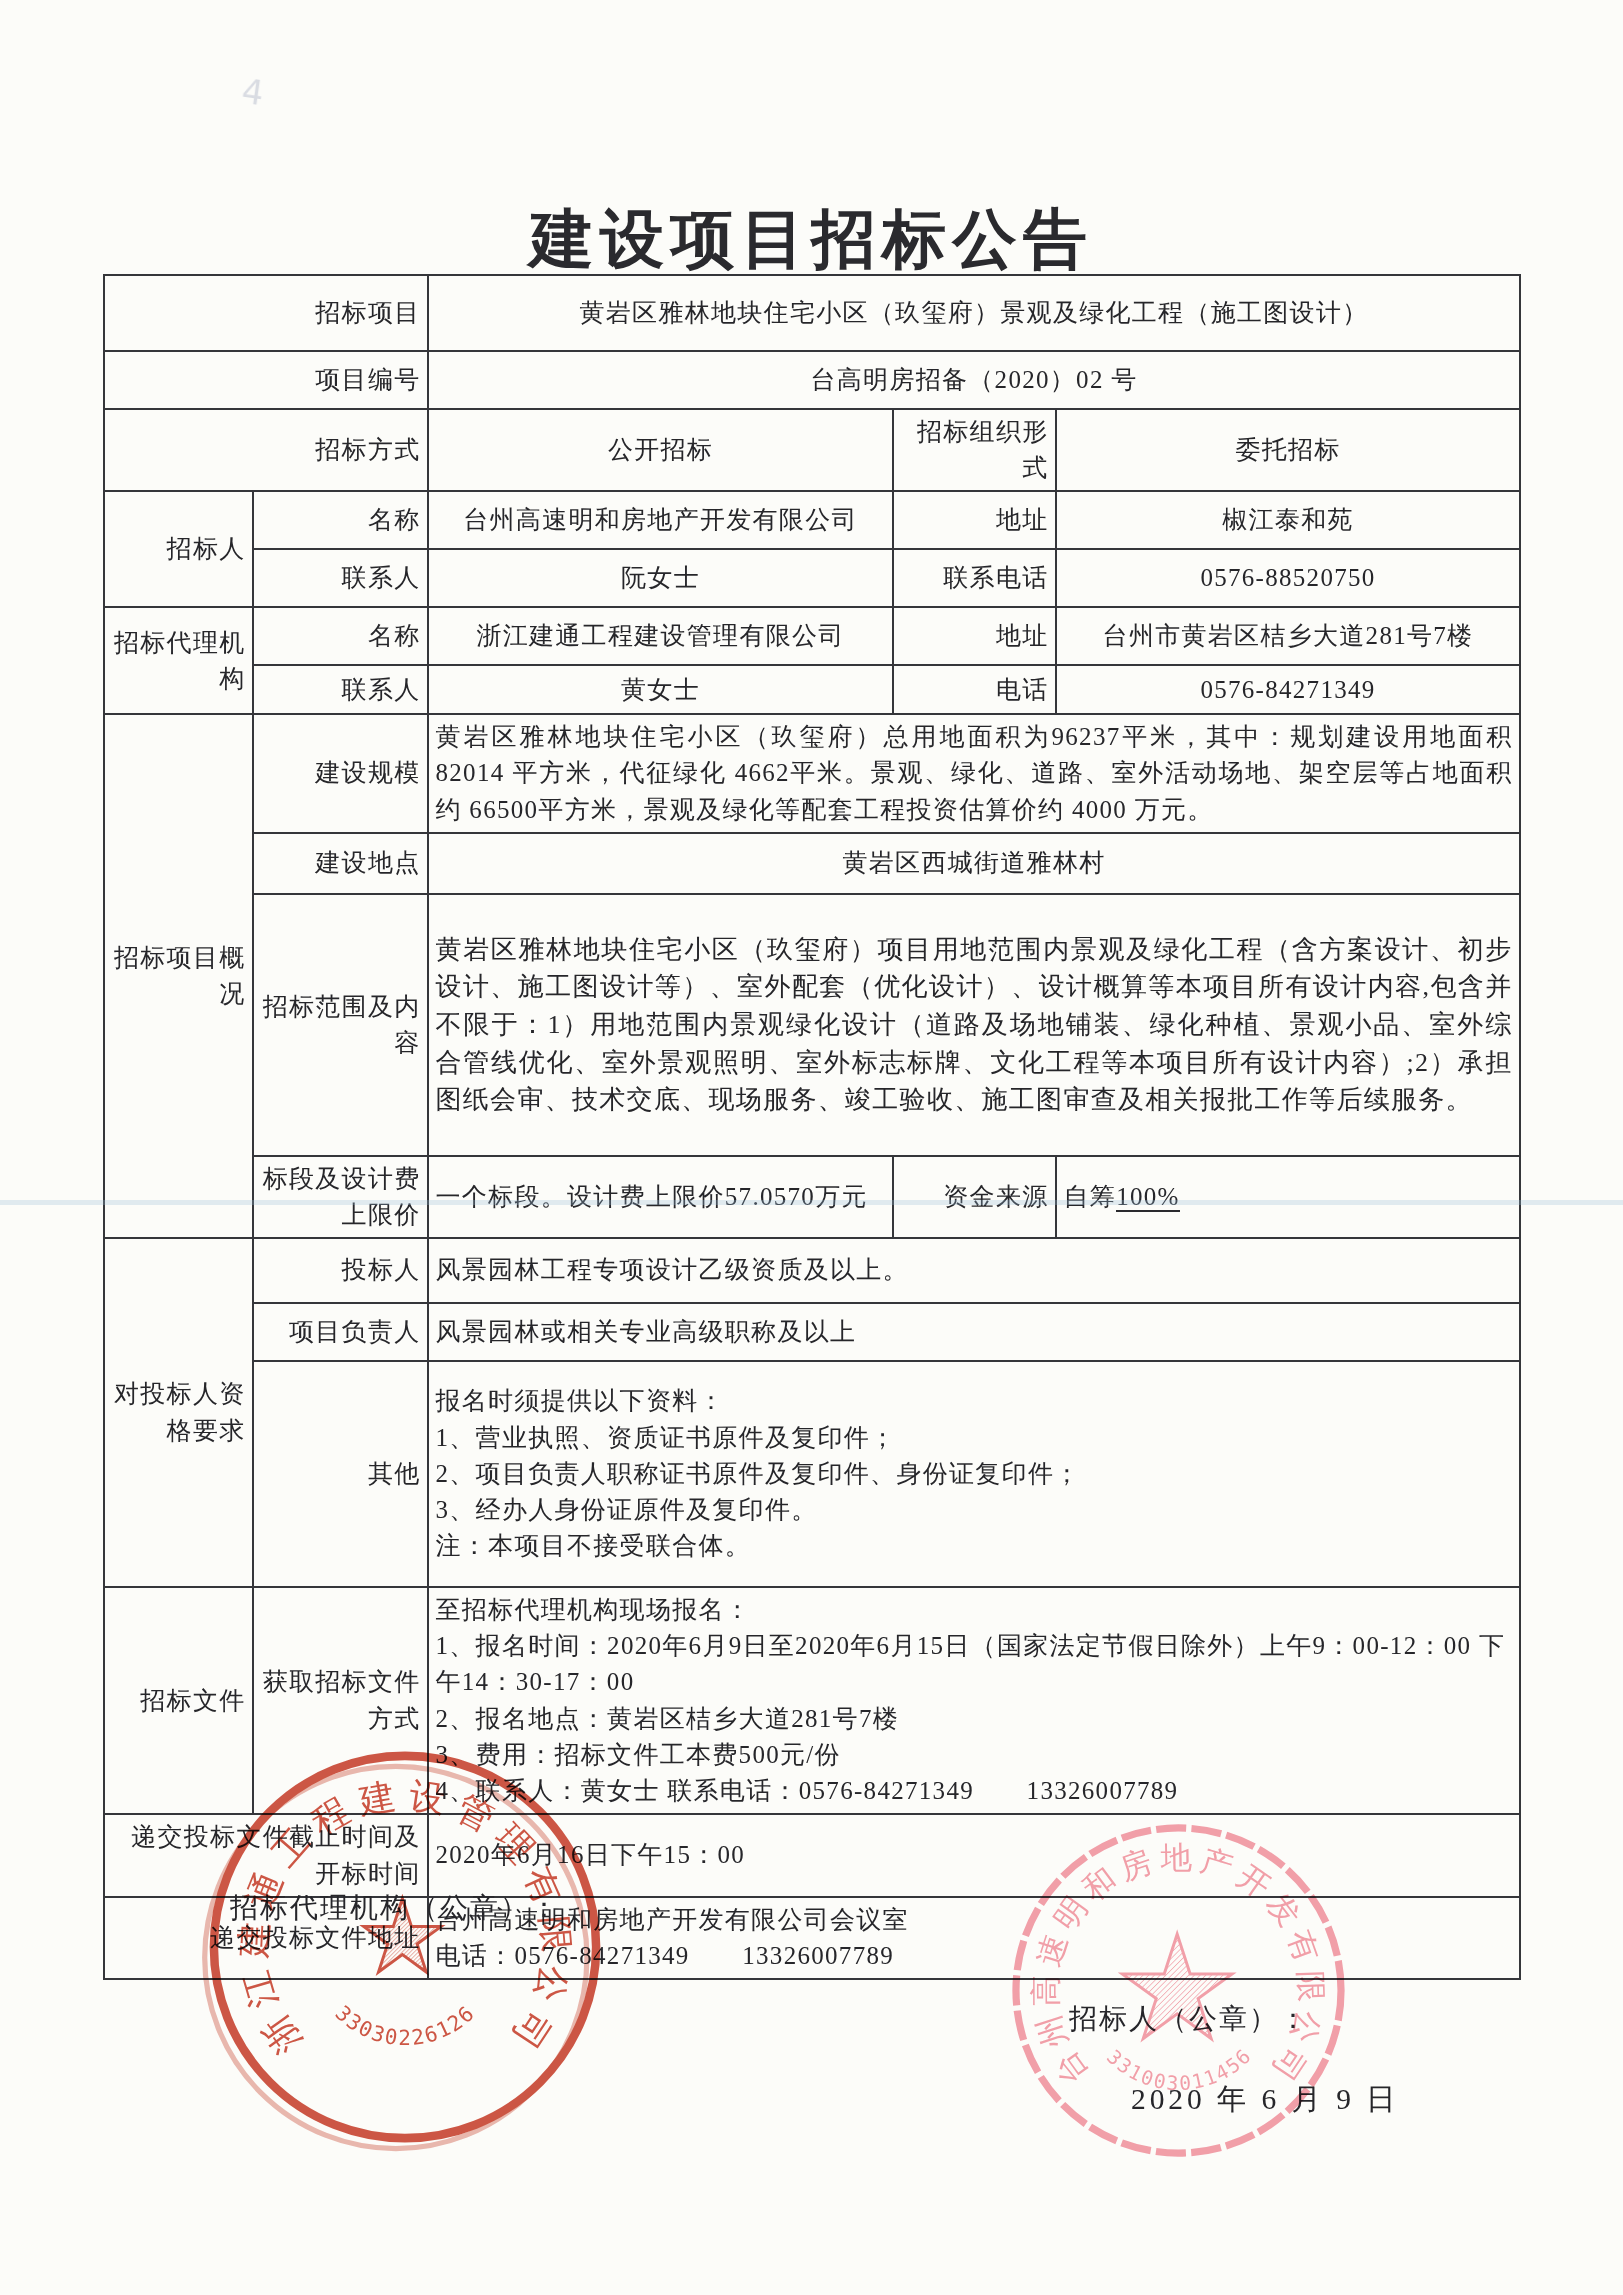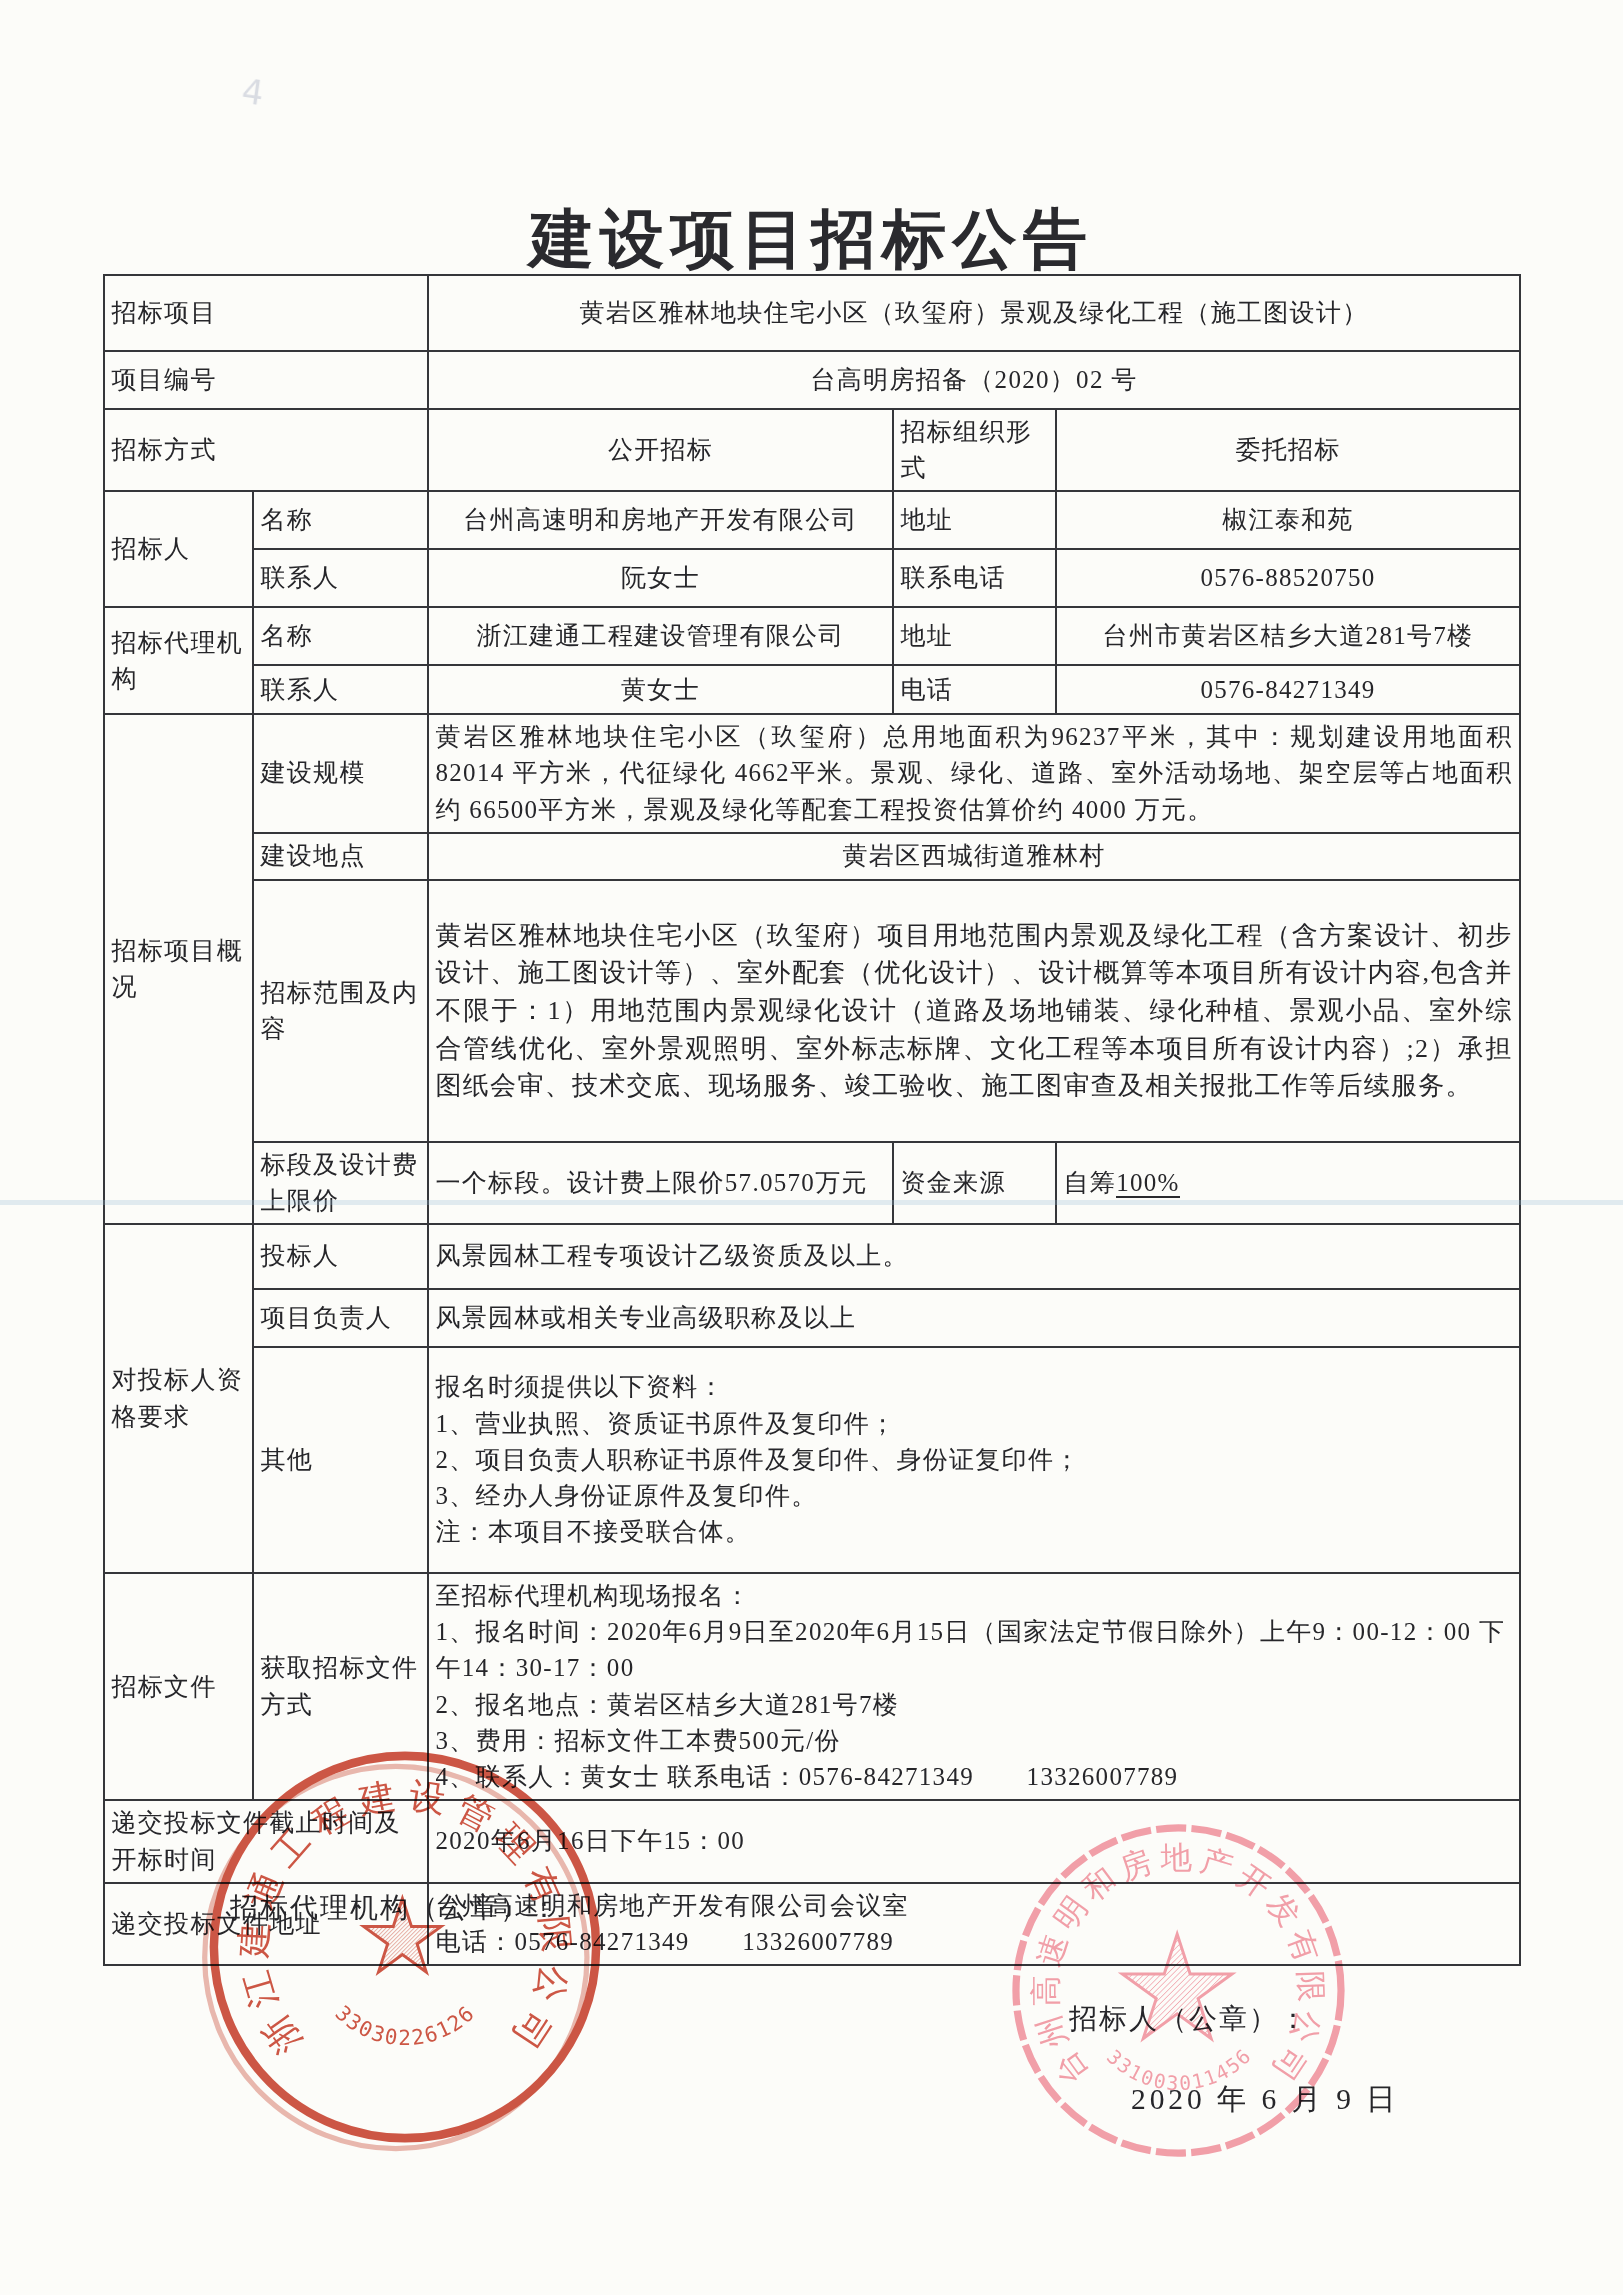--- a/index.html
+++ b/index.html
@@ -34,21 +34,21 @@
     table-layout:fixed;
     font-size:25px;
   }
   table.doc td{
     border:2.6px solid #35363a;
     vertical-align:middle;
     padding:3.9px 6.5px;
     letter-spacing:1.3px;
     line-height:1.45;
   }
-  td.lab{text-align:left;border-radius:11px;}
+  td.lab{text-align:right;border-radius:11px;}
   td.tight{padding:3.9px 22px;}
   td.c{text-align:center;}
   td.flow{text-align:left;padding:3.9px 13px;line-height:37px;}
   td.just{text-align:justify;text-align-last:left;}
   td.scope{font-size:26px;line-height:43px;}
   td.lines69{line-height:45px;}
   td.pad8{padding:3.9px 5.2px;text-align:left;}
   .u{border-bottom:2.6px solid #2a2a2e;padding-bottom:0;}
   .scanline{
     position:absolute;left:0;top:1200px;width:1623px;height:5.2px;
@@ -123,21 +123,21 @@
       <td class="lab">联系人</td>
       <td class="c">黄女士</td>
       <td class="lab">电话</td>
       <td class="c">0576-84271349</td>
     </tr>
     <tr style="height:118px">
       <td class="lab" rowspan="4">招标项目概况</td>
       <td class="lab">建设规模</td>
       <td class="flow just" colspan="3">黄岩区雅林地块住宅小区（玖玺府）总用地面积为96237平米，其中：规划建设用地面积 82014 平方米，代征绿化 4662平米。景观、绿化、道路、室外活动场地、架空层等占地面积约 66500平方米，景观及绿化等配套工程投资估算价约 4000 万元。</td>
     </tr>
-    <tr style="height:47px">
+    <tr style="height:61px">
       <td class="lab">建设地点</td>
       <td class="c" colspan="3">黄岩区西城街道雅林村</td>
     </tr>
     <tr style="height:262px">
       <td class="lab">招标范围及内容</td>
       <td class="flow scope just" colspan="3">黄岩区雅林地块住宅小区（玖玺府）项目用地范围内景观及绿化工程（含方案设计、初步设计、施工图设计等）、室外配套（优化设计）、设计概算等本项目所有设计内容,包含并不限于：1）用地范围内景观绿化设计（道路及场地铺装、绿化种植、景观小品、室外综合管线优化、室外景观照明、室外标志标牌、文化工程等本项目所有设计内容）;2）承担图纸会审、技术交底、现场服务、竣工验收、施工图审查及相关报批工作等后续服务。</td>
     </tr>
     <tr style="height:80px">
       <td class="lab">标段及设计费上限价</td>
       <td class="pad8">一个标段。设计费上限价57.0570万元</td>

